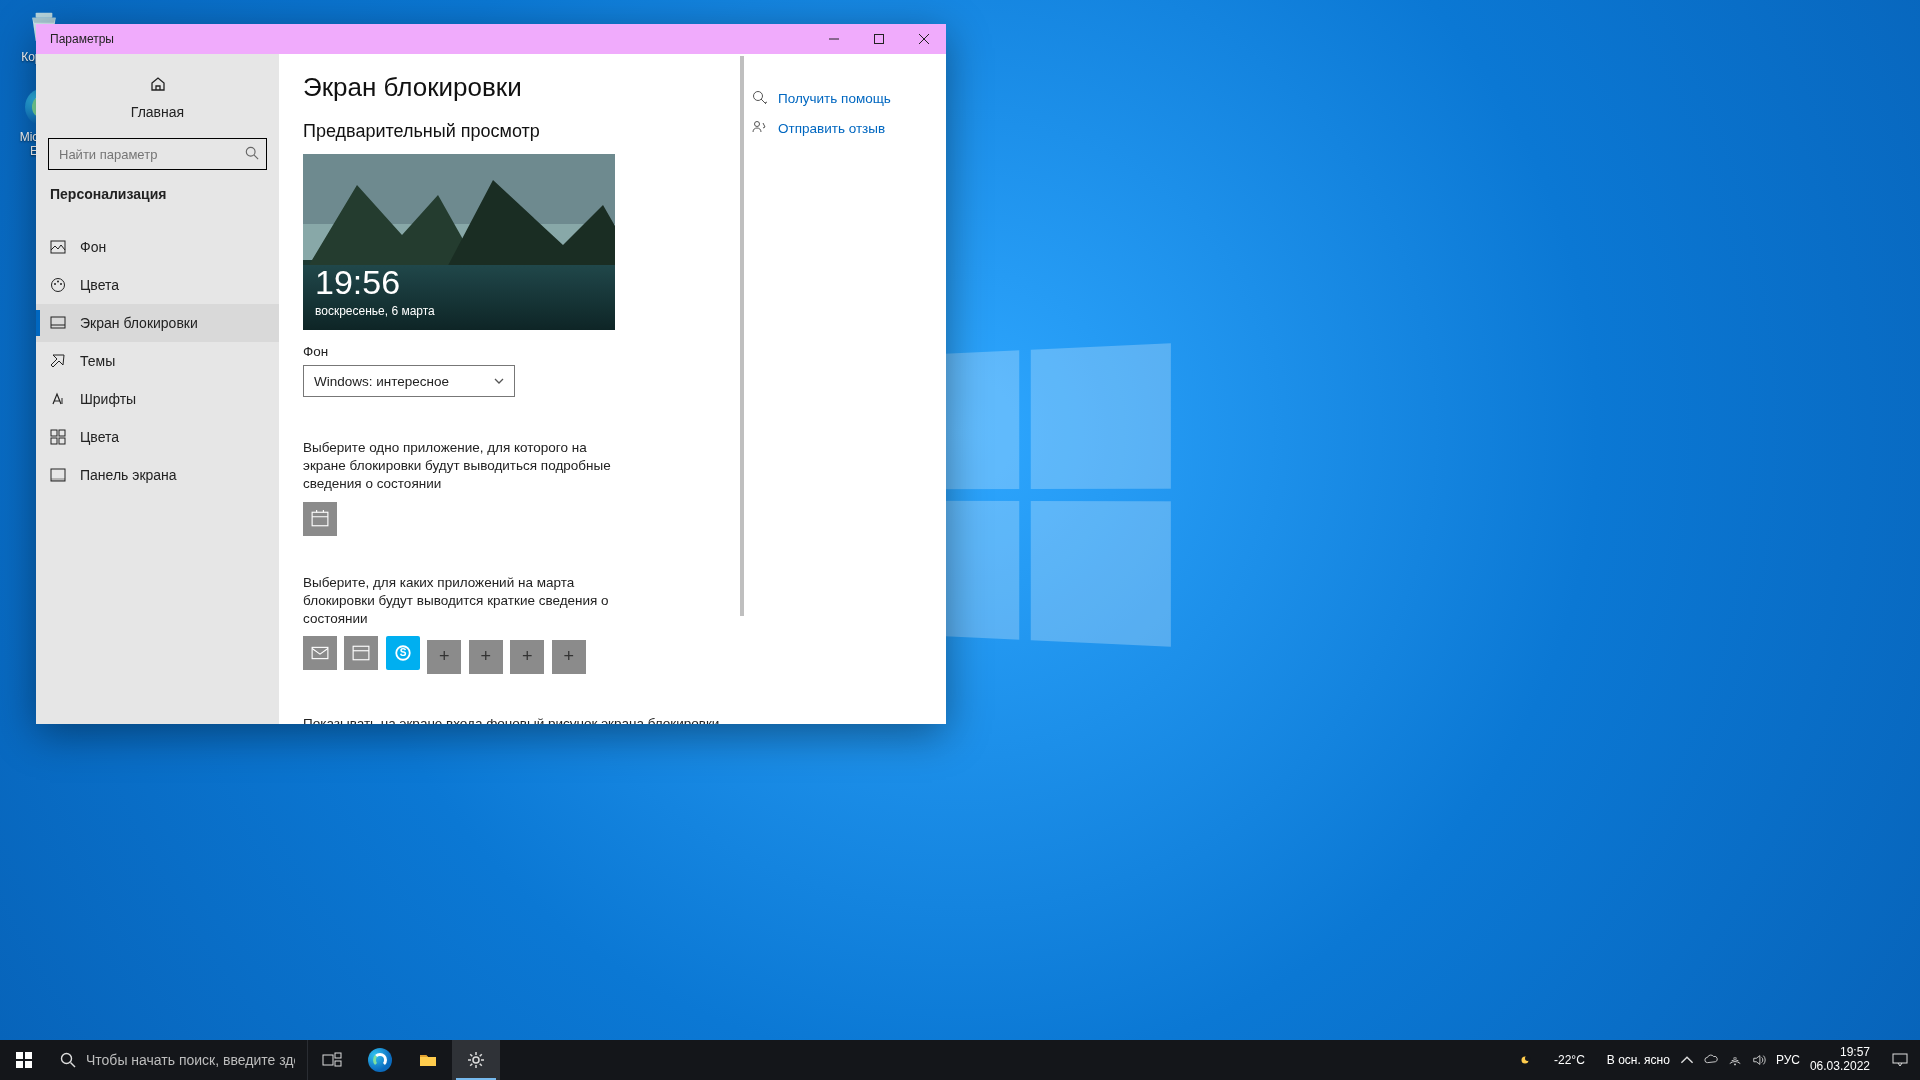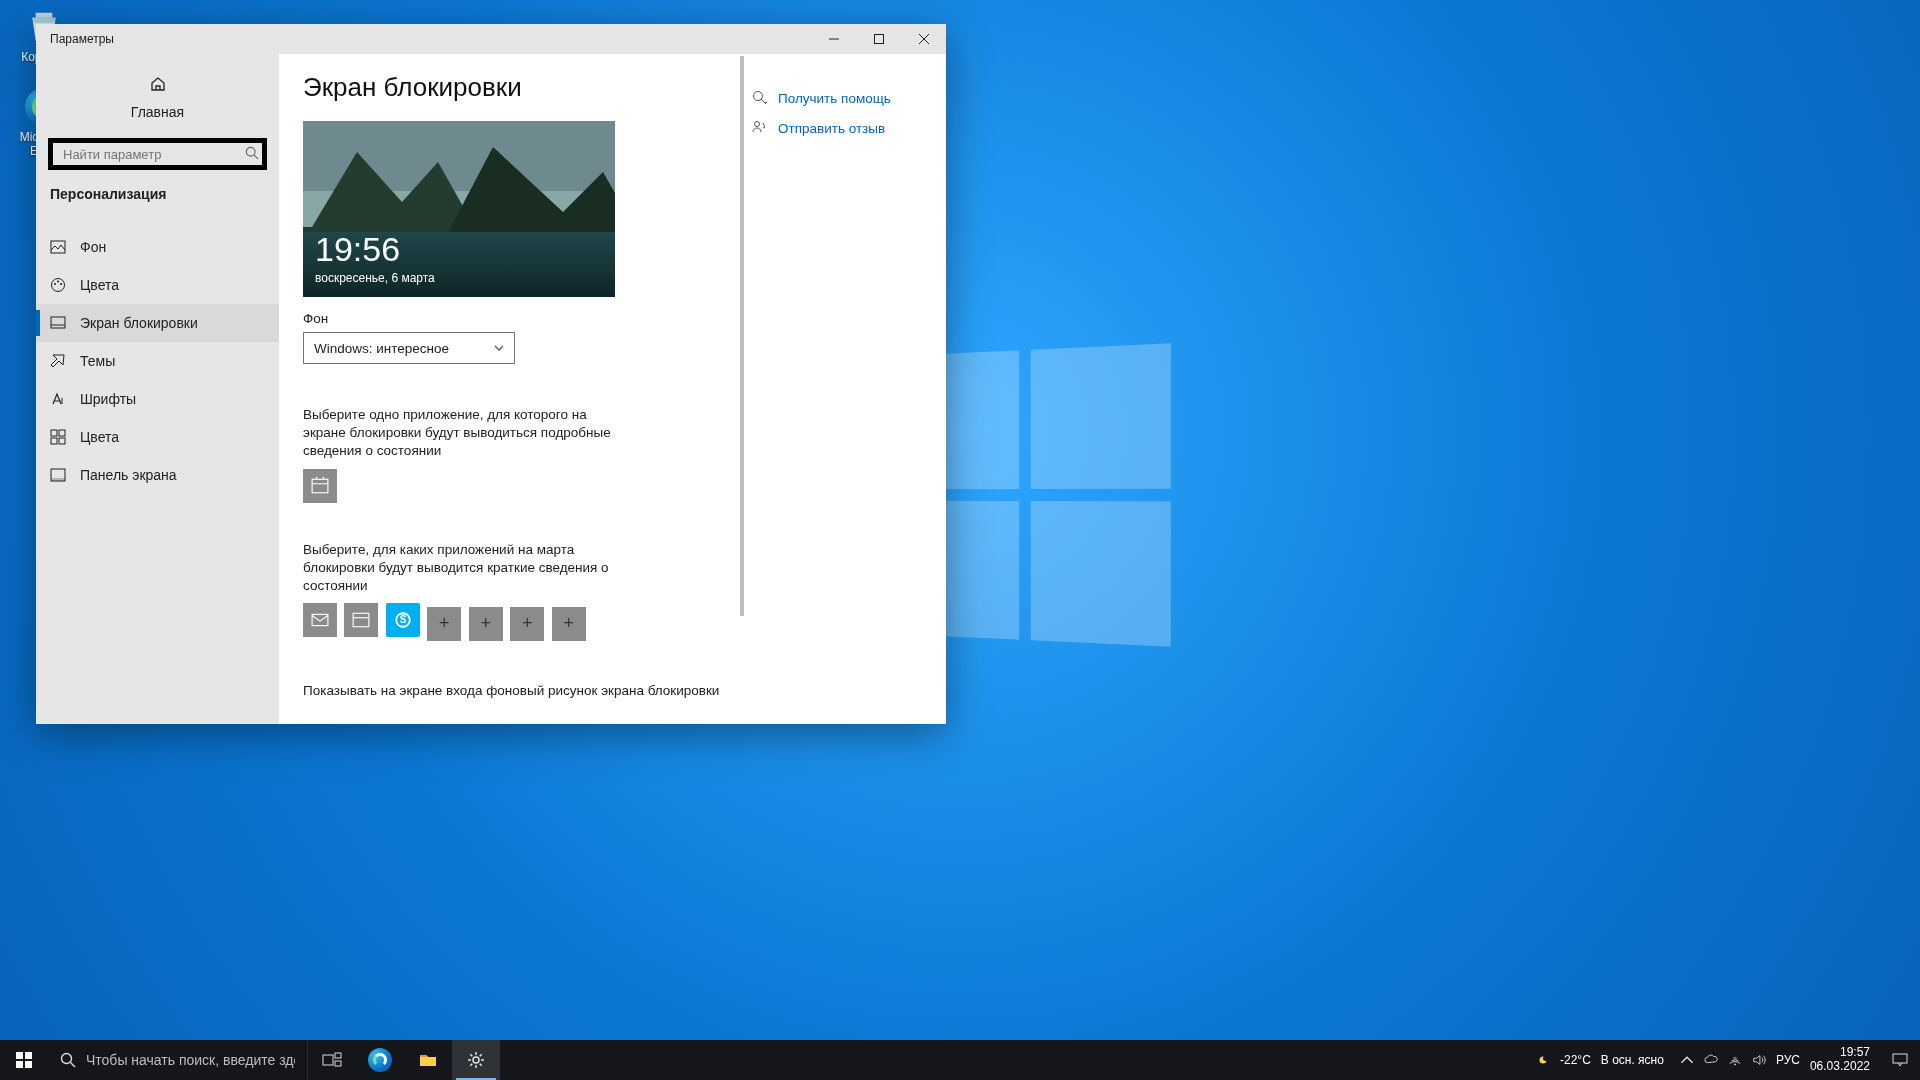--- a/index.html
+++ b/index.html
@@ -25,33 +25,33 @@
   .ico-recycle svg { width: 40px; height: 40px; }
   .ico-edge { width: 38px; height: 38px; border-radius: 50%; background: radial-gradient(circle at 30% 30%, #33c3f0, #0b6cbf 65%); position: relative; margin:0 auto 4px; }
   .ico-edge::after { content:""; position:absolute; inset:7px; border:4px solid #fff; border-radius:50%; border-bottom-color:transparent; border-left-color:#7ee0a0; }
 
   
   .window {
     position: absolute; left: 36px; top: 24px; width: 910px; height: 700px;
     background: #fff; box-shadow: 0 10px 40px rgba(0,0,0,.4);
     display: flex; flex-direction: column;
   }
-  .titlebar { height: 30px; display:flex; align-items:center; background:#e5e5e5; }
+  .titlebar { height: 30px; display:flex; align-items:center; background:#f0abfc; }
   .titlebar .title { font-size: 12px; padding-left: 14px; color:#222; flex:1; }
   .win-controls { display:flex; }
   .win-controls .ctl { width: 45px; height: 30px; display:flex; align-items:center; justify-content:center; color:#222; font-size:10px; }
 
   .win-body { flex:1; display:flex; min-height:0; }
 
   
   .sidebar { width: 243px; background:#e6e6e6; display:flex; flex-direction:column; padding-top:14px; }
   .sb-home { display:flex; align-items:center; gap:12px; padding: 8px 14px; font-size:14px; color:#222;flex-direction:column; }
   .sb-home svg { width:16px; height:16px; }
   .search-wrap { margin: 10px 12px 14px; position:relative; }
-  .search-input { width:100%; height:32px; border:5px solid #000000; padding:0 30px 0 10px; font-size:13px; background:#e6e6e6; outline:none; }
+  .search-input { width:100%; height:32px; border:1px solid #000000; padding:0 30px 0 10px; font-size:13px; background:#e6e6e6; outline:none; }
   .search-wrap .mag { position:absolute; right:8px; top:8px; width:14px; height:14px; color:#555; }
   .sb-section { font-size:14px; font-weight:600; padding: 2px 14px 8px; color:#222; }
   .sb-item { display:flex; align-items:center; gap:14px; height:38px; padding:0 14px; font-size:14px; color:#222; position:relative; }
   .sb-item svg { width:16px; height:16px; flex:none; }
   .sb-item.active::before { content:""; position:absolute; left:0; top:6px; bottom:6px; width:4px; background:#0067c0; }
   .sb-item.active { background:#d9d9d9; }
   .sidebar .gap { height:18px; }
 
   
   .main { flex:1; background:#fff; display:flex; min-height:0; }
@@ -95,21 +95,21 @@
   .tb-btn { width:48px; display:flex; align-items:center; justify-content:center; }
   .tb-btn.active { background:#2f3237; position:relative; }
   .tb-btn.active::after { content:""; position:absolute; left:4px; right:4px; bottom:0; height:2px; background:#76b9ed; }
   .tb-start svg { width:16px; height:16px; }
   .tb-search { width:260px; background:#14161a; display:flex; align-items:center; gap:10px; padding:0 12px; border-right:1px solid #2a2d33; }
   .tb-search input { flex:1; background:transparent; border:none; color:#ccc; font-size:14px; outline:none; }
   .tb-search input::placeholder { color:#bdbdbd; }
   .tb-search svg { width:16px; height:16px; color:#ddd; }
   .tb-spacer { flex:1; }
   .tray { display:flex; align-items:center; gap:10px; padding:0 10px; font-size:12px; }
-  .tray .weather { display:flex; gap:10px; margin-right:6px; }
+  .tray .weather { display:flex; gap:22px; }
   .tray svg { width:14px; height:14px; }
   .tray .clock { text-align:right; line-height:1.15; font-size:12px; }
   .tray .lang { font-size:12px; }
   .notif { width:40px; display:flex; align-items:center; justify-content:center; }
 
   .tb-edge { width:24px; height:24px; border-radius:50%; background: radial-gradient(circle at 30% 30%, #33c3f0, #0b6cbf 65%); position:relative; }
   .tb-edge::after { content:""; position:absolute; inset:5px; border:3px solid #fff; border-radius:50%; border-bottom-color:transparent; border-left-color:#7ee0a0; }
   .tb-folder svg, .tb-gear svg, .tb-taskview svg { width:20px; height:20px; }
 </style>
 </head>
@@ -229,20 +229,21 @@
               <rect x="1" y="2" width="14" height="12" fill="none" stroke="#222"></rect>
               <rect x="1" y="11" width="14" height="3" fill="#222" opacity=".25"></rect>
             </svg>
           <span>Панель экрана</span>
         </div>
       </div>
 
       <div class="main">
         <div class="content">
           <div class="h1">Экран блокировки</div>
+          <div class="h2">Предварительный просмотр</div>
 
           <div class="preview-img">
             <div class="mountain"></div>
               <div class="mountain m2"></div>
               <div class="water"></div>
             <div class="preview-time">19:56</div>
             <div class="preview-date">воскресенье, 6 марта</div>
           </div>
 
           <div class="label">Фон</div>

